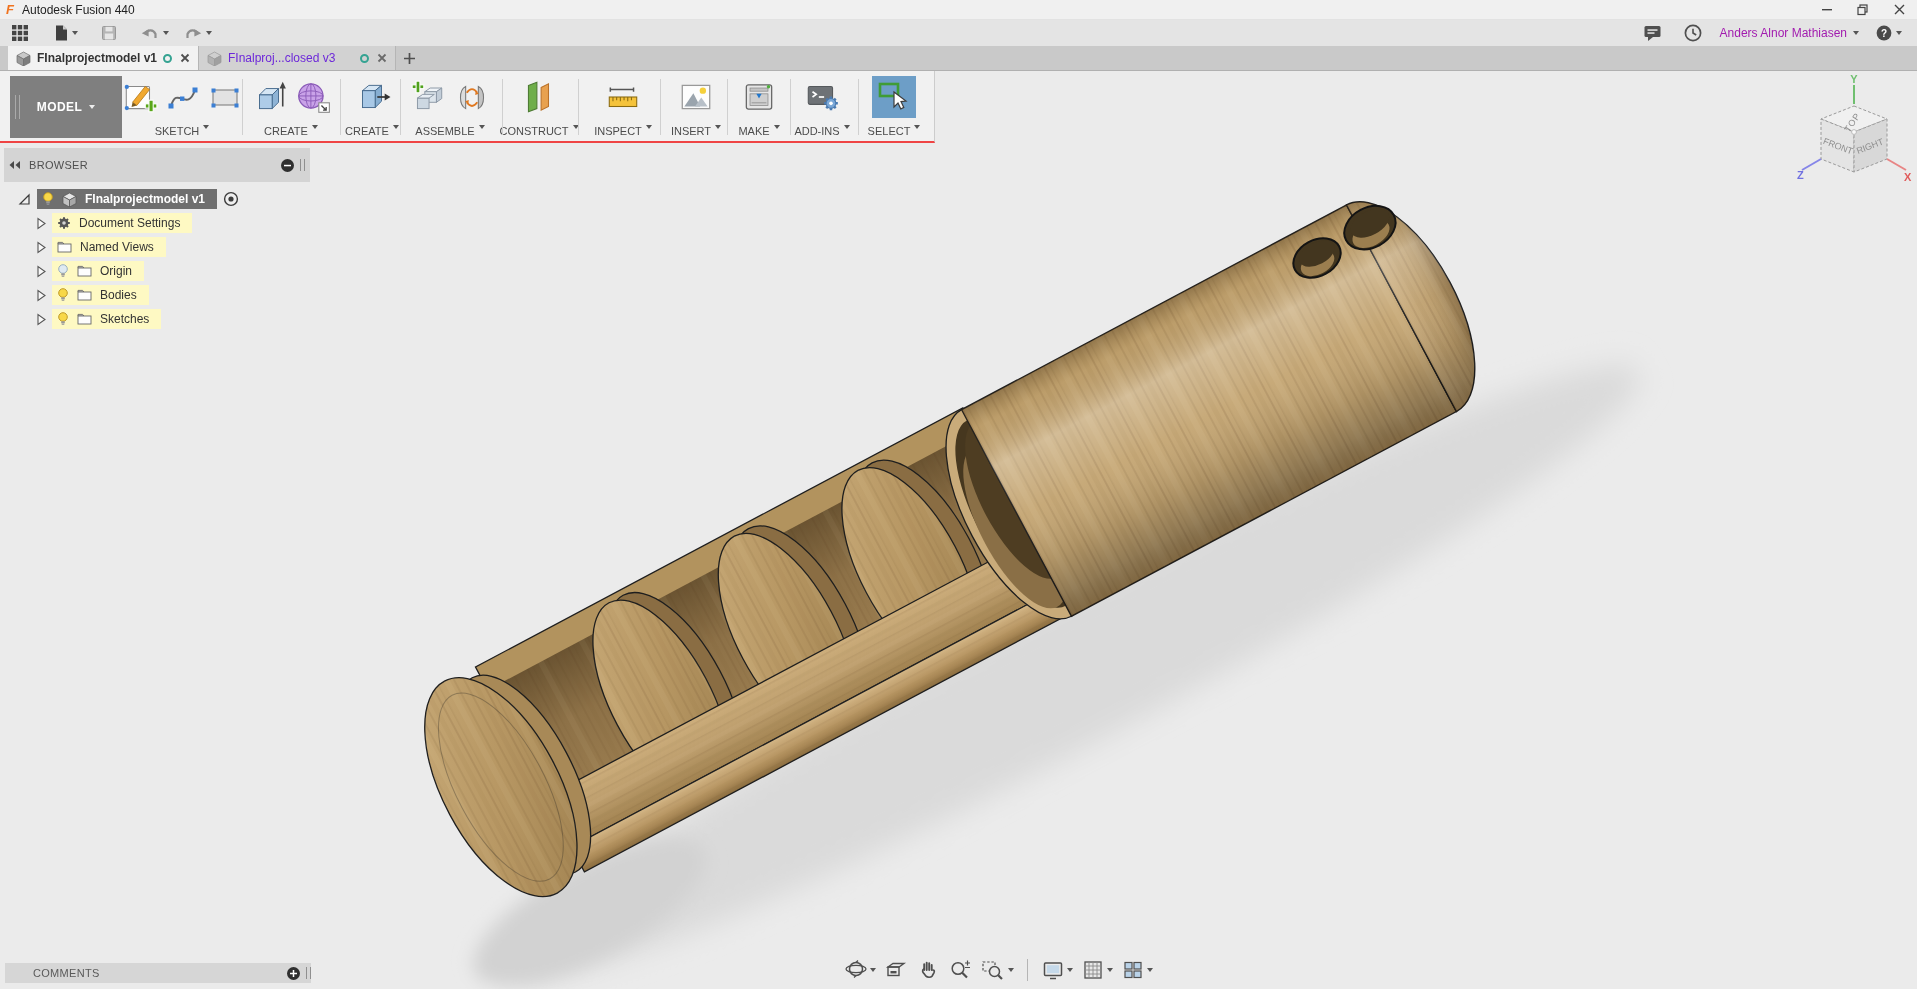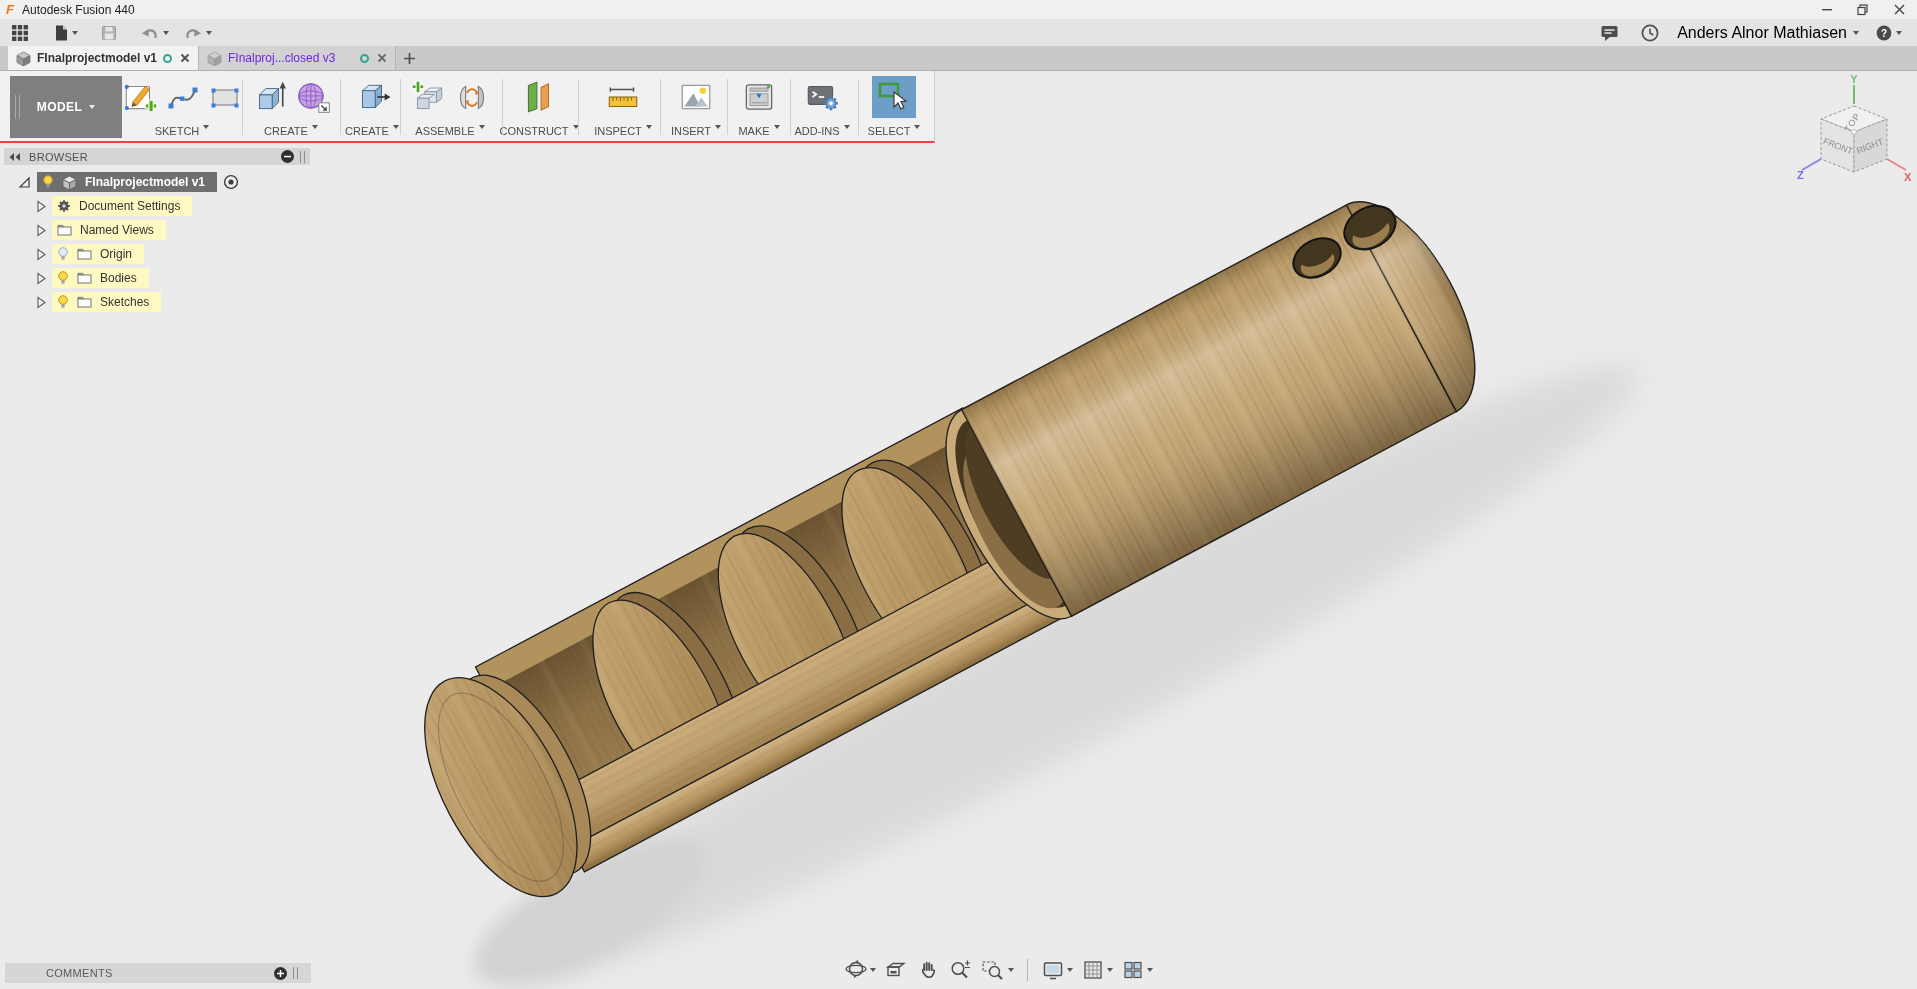--- a/index.html
+++ b/index.html
@@ -13,21 +13,21 @@
 .app-logo { margin-left:6px; font-size:13px; font-weight:bold; font-style:italic; color:#f0731f; line-height:1; }
 .title-text { margin-left:8px; font-size:12px; color:#222; }
 .win-btns { margin-left:auto; display:flex; height:100%; }
 .win-btn { width:36px; height:100%; display:flex; align-items:center; justify-content:center; }
 
 
 .quickbar { position:absolute; left:0; top:20px; width:100%; height:26px; background:#e4e4e4;
   display:flex; align-items:center; z-index:30; }
 .qa-btn { display:flex; align-items:center; gap:3px; padding:2px 3px; }
 .qa-right { margin-left:auto; display:flex; align-items:center; gap:14px; margin-right:12px; }
-.user-name { font-size:16px; color:#000000; display:flex; align-items:center; gap:6px; }
+.user-name { font-size:12px; color:#a21caf; display:flex; align-items:center; gap:6px; }
 
 
 .tabstrip { position:absolute; left:0; top:46px; width:100%; height:25px; background:#c9c9c9;
   border-bottom:1px solid #b0b0b0; display:flex; align-items:stretch; z-index:30; }
 .tab { display:flex; align-items:center; padding:0 8px; }
 .tab.active { margin-left:8px; width:190px; background:#f2f2f2; }
 .tab.inactive { width:198px; background:#d2d2d2; border-left:1px solid #b5b5b5; border-right:1px solid #b5b5b5; }
 .tab-label { font-size:12px; margin:0 6px; white-space:nowrap; overflow:hidden; flex:1; }
 .tab.active .tab-label { color:#333; font-weight:bold; }
 .tab.inactive .tab-label { color:#6d28d9; }
@@ -55,41 +55,41 @@
 .g0{left:118px;width:128px}.g1{left:248px;width:86px}.g2{left:346px;width:52px}
 .g3{left:406px;width:88px}.g4{left:512px;width:54px}.g5{left:596px;width:54px}
 .g6{left:669px;width:54px}.g7{left:732px;width:54px}.g8{left:792px;width:60px}.g9{left:866px;width:56px}
 
 
 .canvas { position:absolute; left:0; top:71px; width:1917px; height:918px; background:#ebebeb; overflow:hidden; z-index:1; }
 .model-svg { position:absolute; left:0; top:0; }
 
 
 .browser-panel { position:absolute; left:4px; top:77px; width:306px; z-index:5; }
-.bp-header { height:17px; background:#d4d4d4; display:flex; align-items:center; padding:0 5px; }
+.bp-header { height:34px; background:#d4d4d4; display:flex; align-items:center; padding:0 5px; }
 .bp-title { font-size:11px; color:#4f4f4f; margin-left:8px; letter-spacing:.3px; flex:1; }
 .grip { width:5px; height:12px; border-left:1px solid #8f8f8f; border-right:1px solid #8f8f8f; margin-left:6px; }
 .circ { width:13px; height:13px; border-radius:50%; background:#2f2f2f; display:flex; align-items:center; justify-content:center; flex:none; }
 .tree { margin-top:7px; }
 .trow { display:flex; align-items:center; height:20px; margin-bottom:4px; }
 .trow.root { padding-left:14px; }
 .trow.child { padding-left:32px; }
 .tri { margin-right:6px; flex:none; display:flex; }
 .pill { display:flex; align-items:center; background:#fef9c3; height:20px; padding:0 12px 0 5px; gap:8px; }
 .pill-label { font-size:12px; color:#333; white-space:nowrap; }
 .root-hl { background:#6f6f6f; }
 .root-hl .pill-label { color:#fff; font-weight:bold; }
 .radio-wrap { margin-left:6px; display:flex; }
 
 
 .viewcube { position:absolute; left:1795px; top:4px; z-index:5; }
 
 
 .comments-bar { position:absolute; left:5px; top:892px; width:306px; height:20px; background:#d6d6d6;
-  display:flex; align-items:center; padding:0 13px; z-index:5; }
+  display:flex; align-items:center; padding:0 0; z-index:5; }
 .comments-label { font-size:11px; color:#5a5a5a; margin-left:28px; letter-spacing:.3px; flex:1; }
 
 
 .navbar { position:absolute; left:840px; top:884px; height:30px; display:flex; align-items:center; z-index:5; }
 .nav-btn { display:flex; align-items:center; gap:2px; padding:2px 4px; }
 .nav-sep { width:1px; height:22px; background:#b5b5b5; margin:0 9px; }
 </style>
 </head>
 <body>
 

